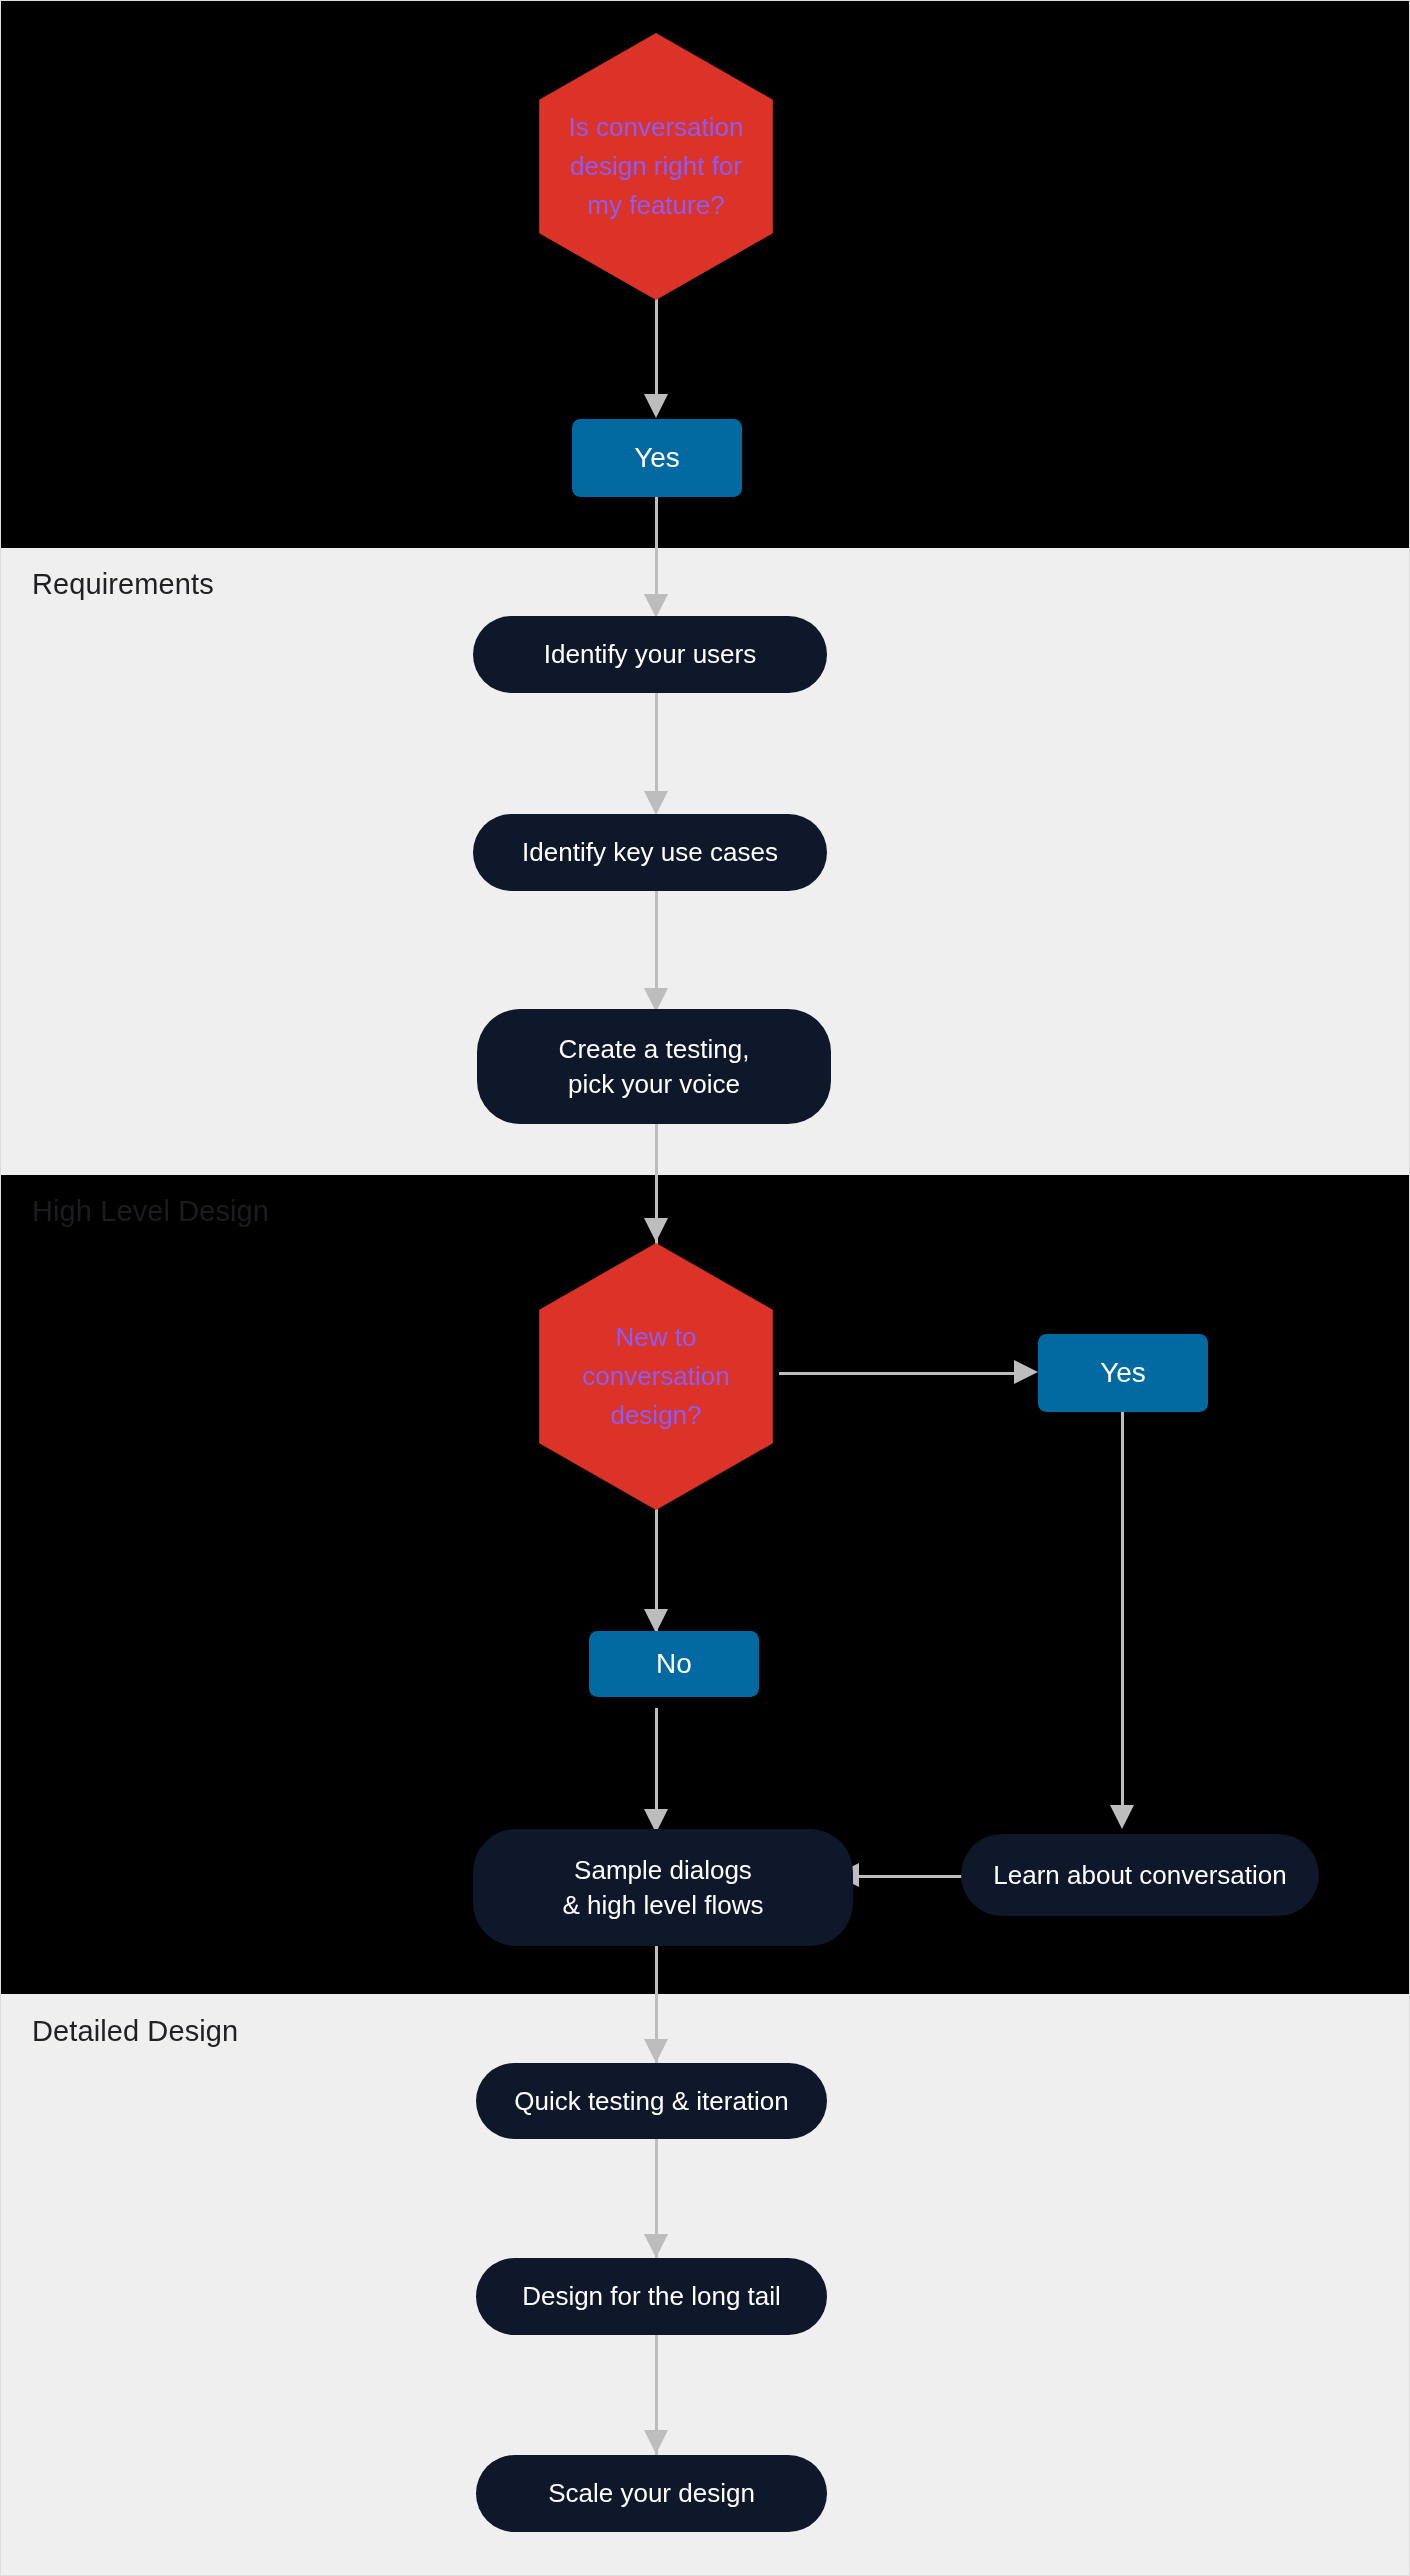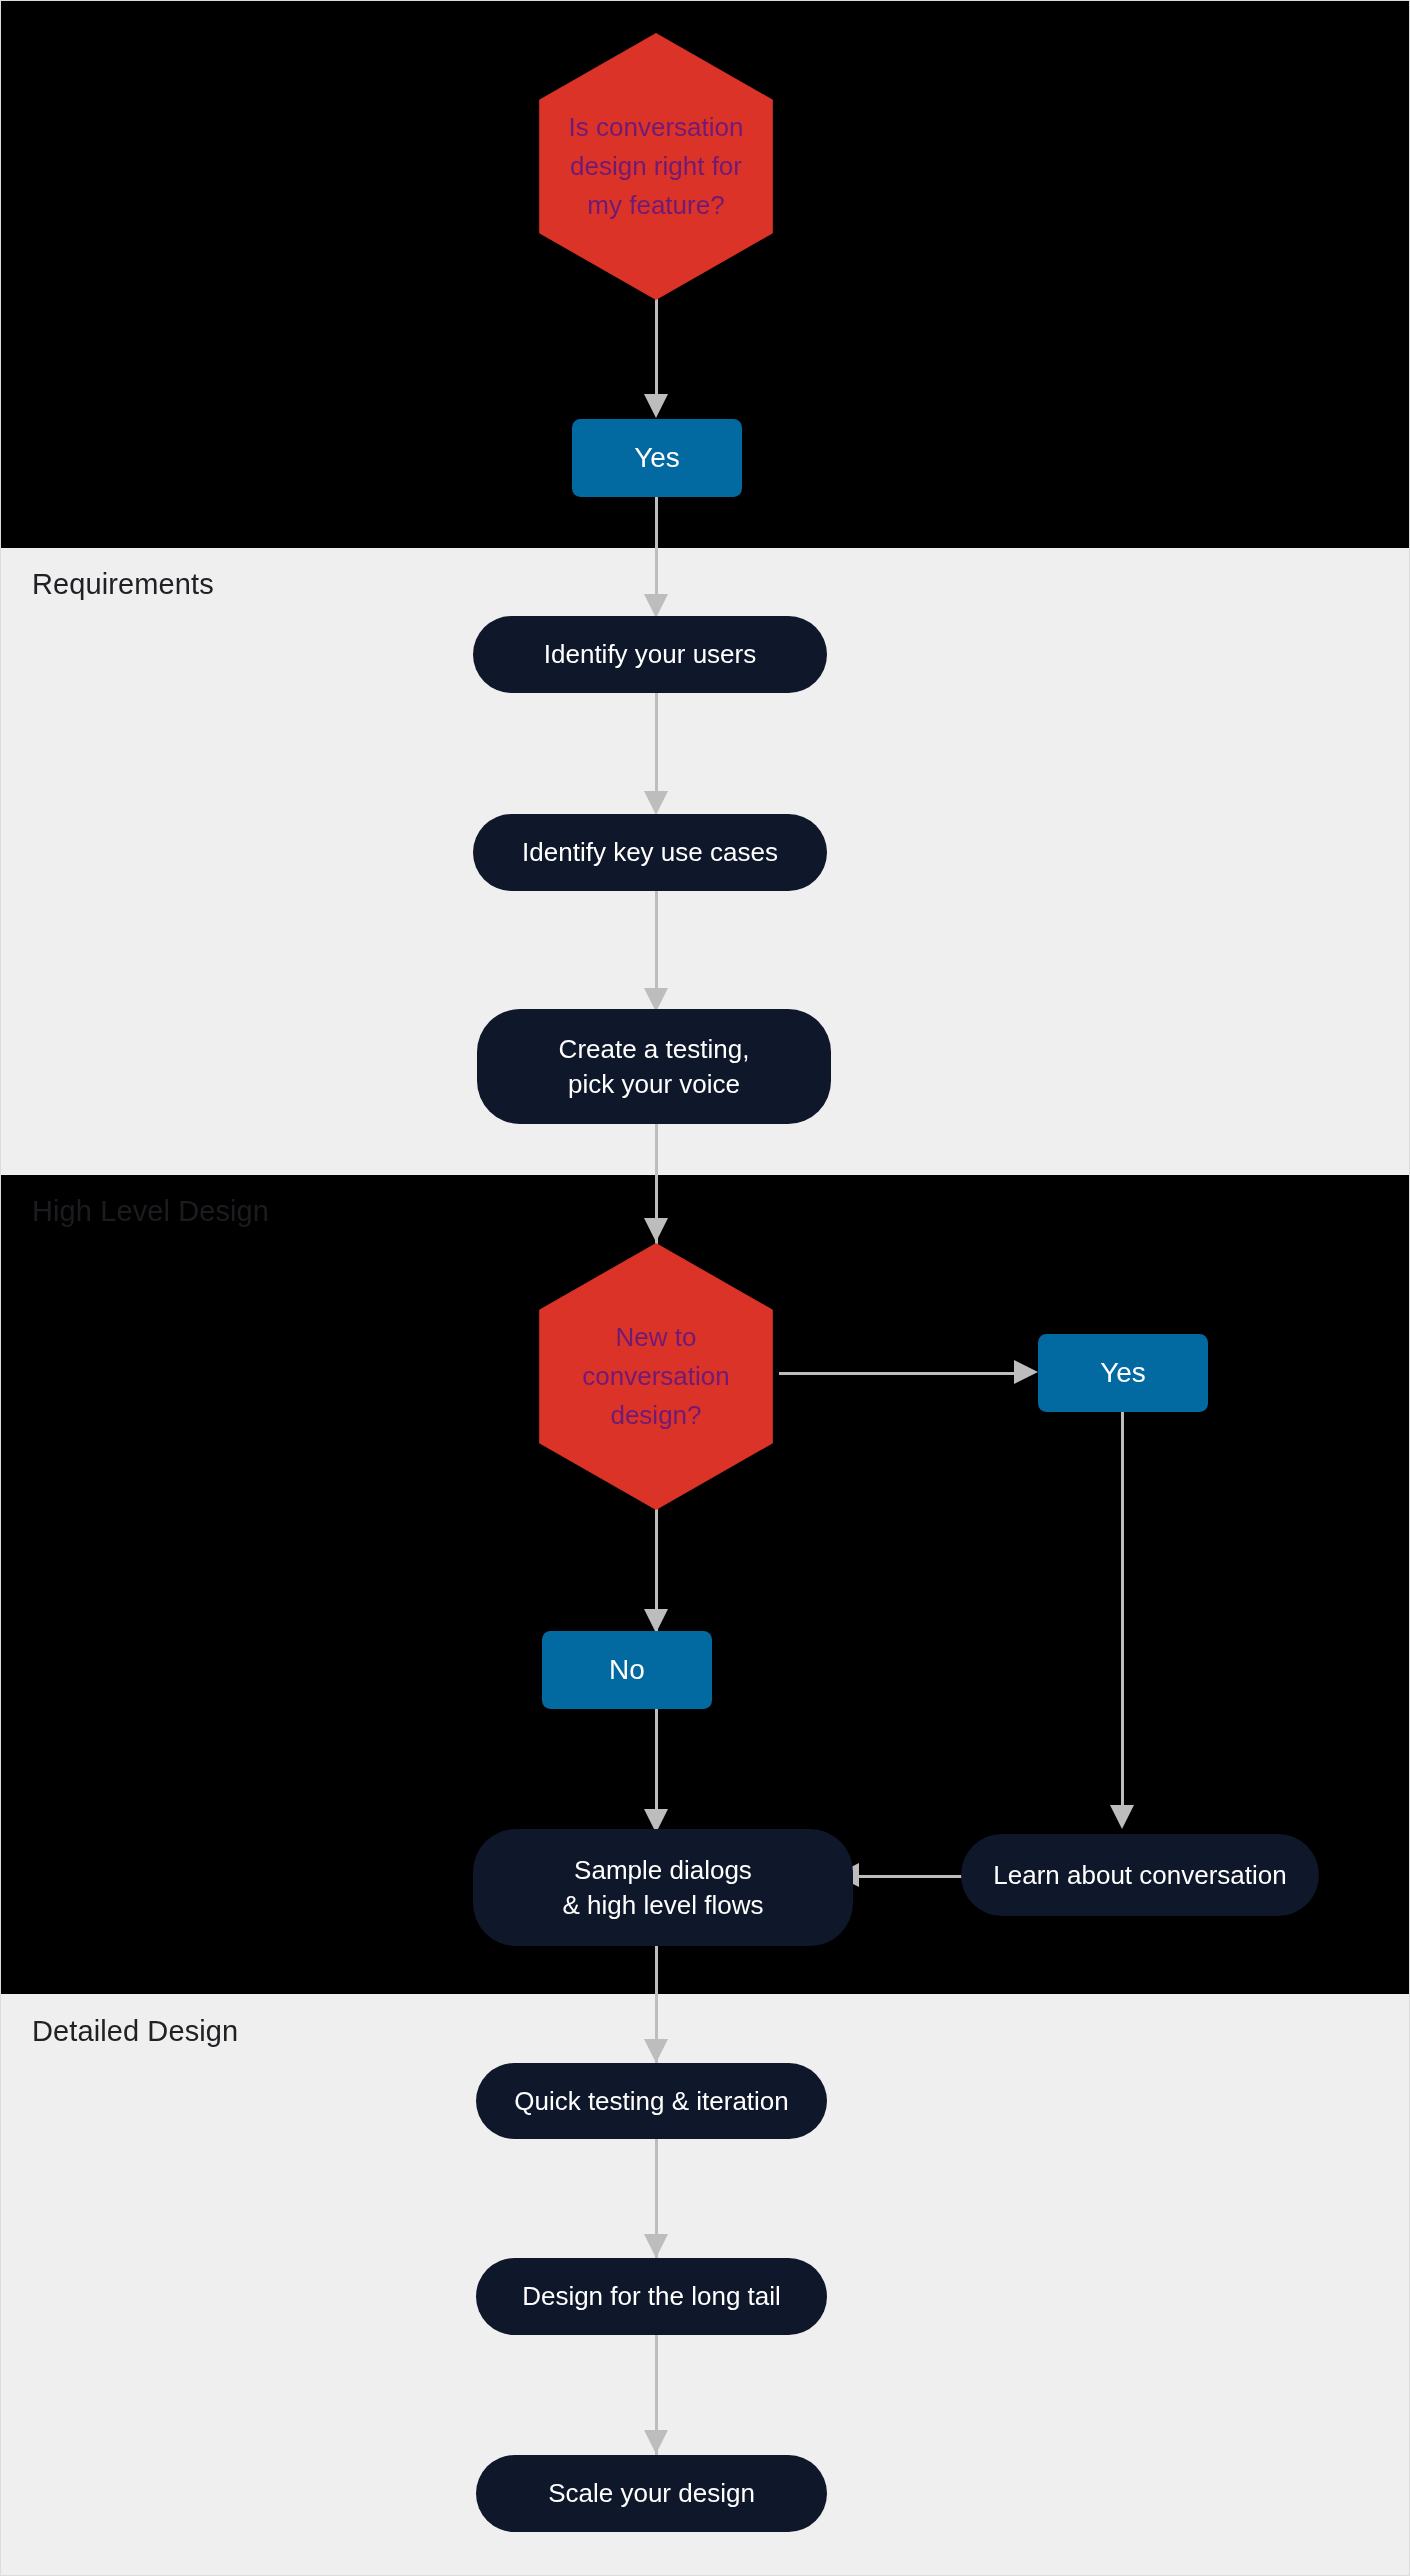--- a/index.html
+++ b/index.html
@@ -35,21 +35,21 @@
   .rect-green{
     background:#0369a1;
     border-radius:8.4px;
     font-size:28px;
   }
   .hexwrap{position:absolute;}
   .hexwrap svg{display:block;}
   .hexlabel{
     position:absolute;left:0;top:0;width:100%;height:100%;
     display:flex;align-items:center;justify-content:center;
-    color:#701a75;font-size:26px;line-height:1.5;text-align:center;
+    color:#8b5cf6;font-size:26px;line-height:1.5;text-align:center;
     pointer-events:none;
   }
 
   .vline{position:absolute;width:2.8px;background:#bdbdbd;}
   .hline{position:absolute;height:2.8px;background:#bdbdbd;}
   .arrow-down{position:absolute;width:0;height:0;border-left:12px solid transparent;border-right:12px solid transparent;border-top:24px solid #bdbdbd;}
   .arrow-right{position:absolute;width:0;height:0;border-top:12px solid transparent;border-bottom:12px solid transparent;border-left:24px solid #bdbdbd;}
   .arrow-left{position:absolute;width:0;height:0;border-top:12px solid transparent;border-bottom:12px solid transparent;border-right:24px solid #bdbdbd;}
   .txt-line{display:block;}
 </style>
@@ -150,21 +150,21 @@
         <span class="txt-line">conversation</span>
         <span class="txt-line">design?</span>
       </div>
     </div>
   </div>
 
   <div class="node rect-green" style="left:1037px;top:1333px;width:170px;height:78px;">
     <span>Yes</span>
   </div>
 
-  <div class="node rect-green" style="left:541px;top:1630px;width:170px;height:78px;">
+  <div class="node rect-green" style="left:588px;top:1630px;width:170px;height:66px;">
     <span>No</span>
   </div>
 
   <div class="node pill" style="left:472px;top:1828px;width:380px;height:117px;">
     <div>
       <span class="txt-line">Sample dialogs</span>
       <span class="txt-line">&amp; high level flows</span>
     </div>
   </div>
 

